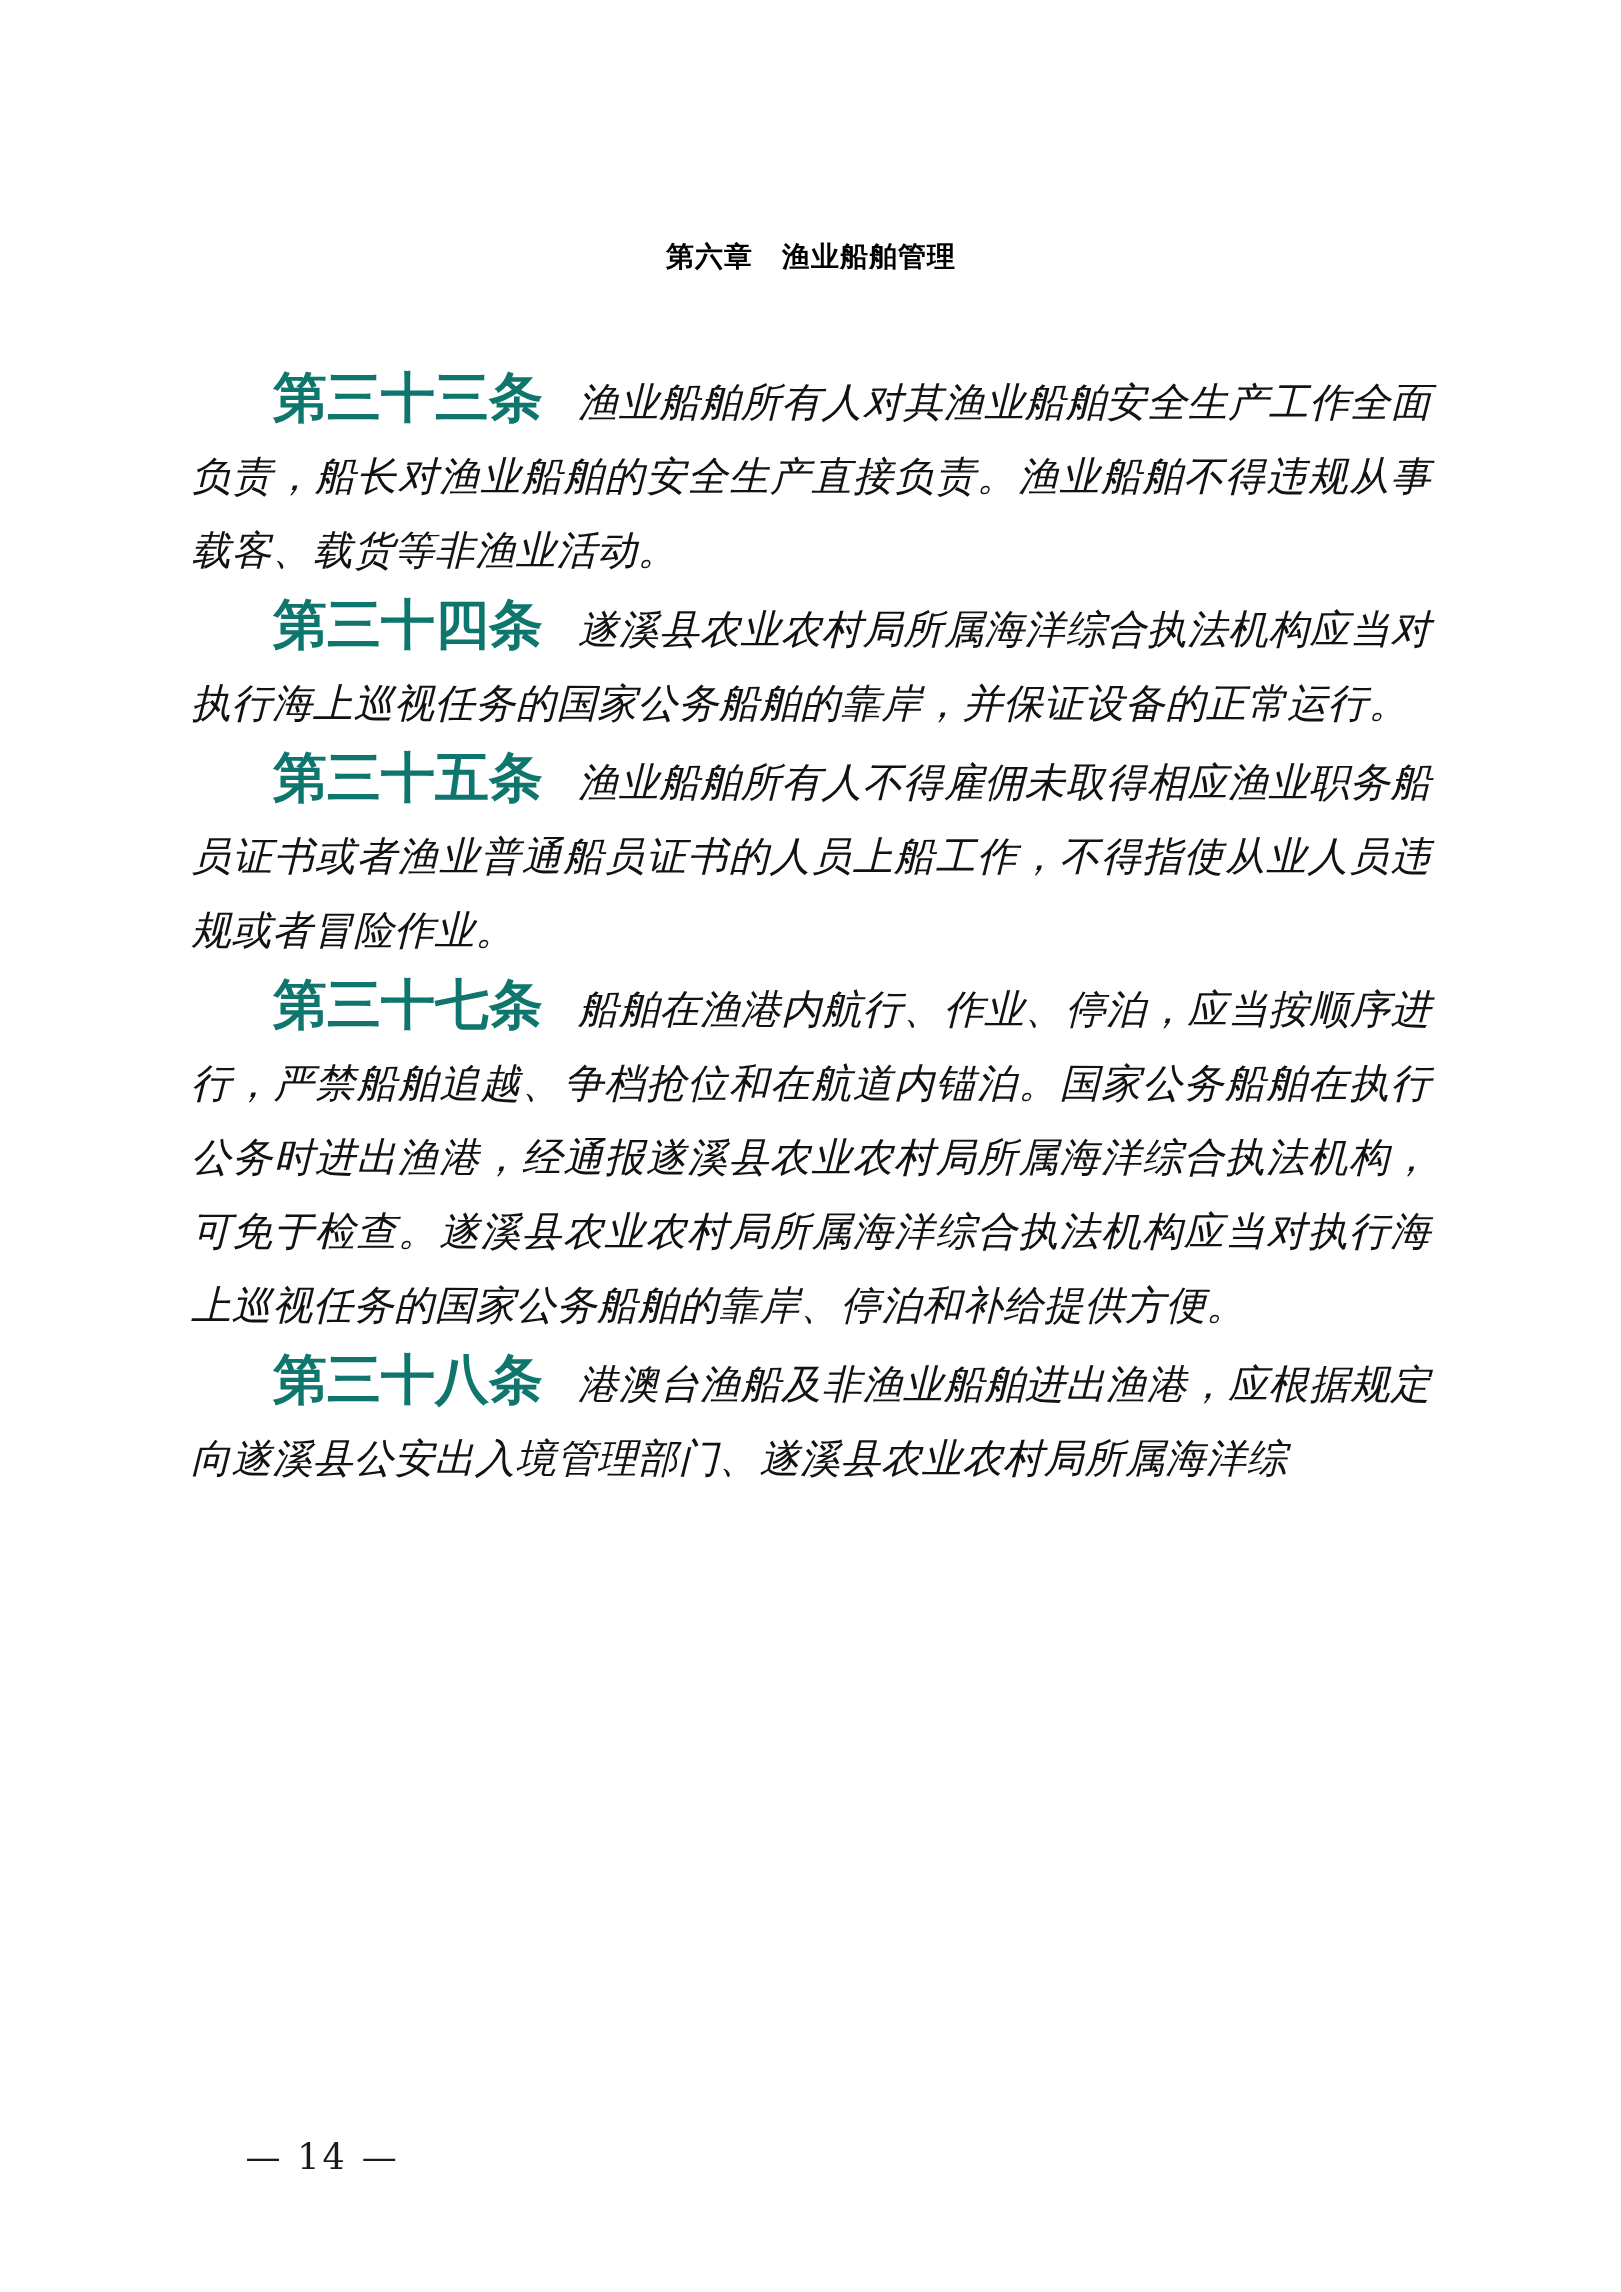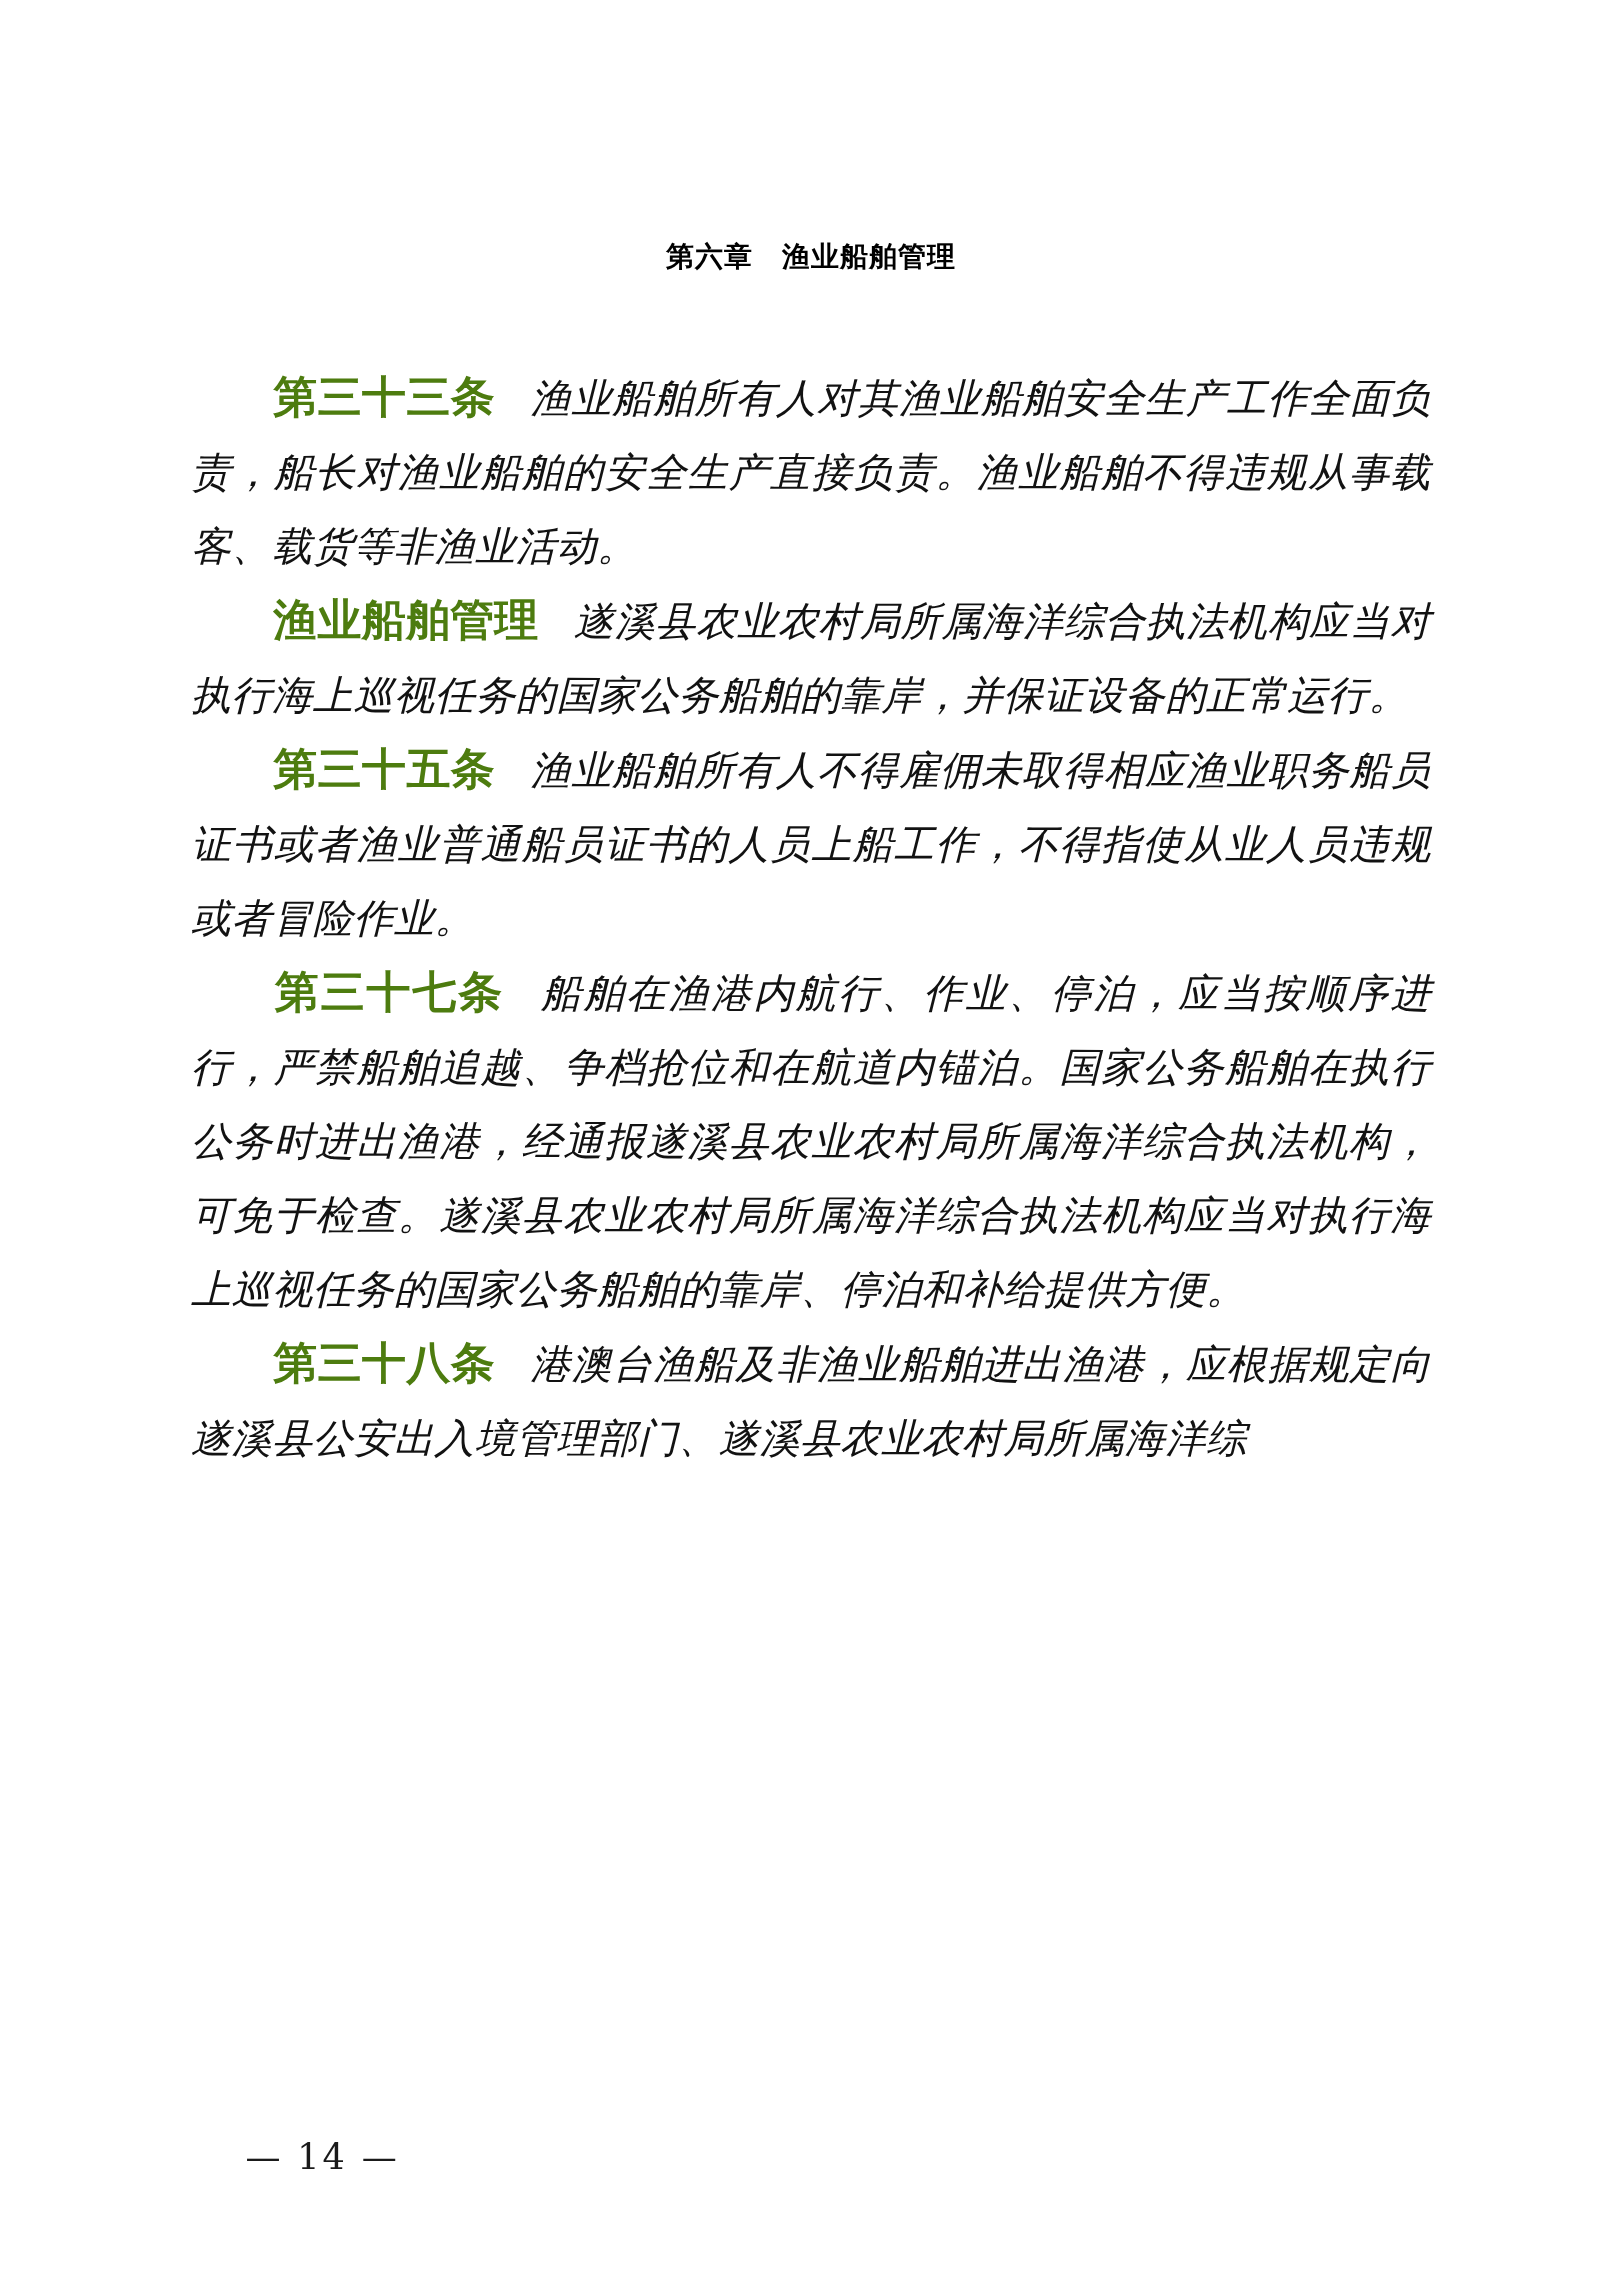--- a/index.html
+++ b/index.html
@@ -44,23 +44,23 @@
     text-justify: inter-character;
     text-align-last: left;
     letter-spacing: 0.6px;
     margin: 0;
     color: #121212;
     text-indent: 0;
   }
   .para .lead {
     font-family: "Liberation Sans", "DejaVu Sans", sans-serif;
     font-weight: bold;
-    font-size: 44px;
+    font-size: 54px;
     letter-spacing: 0px;
-    color: #4d7c0f;
+    color: #0f766e;
   }
   .para .indent {
     display: inline-block;
     width: 82px;
   }
   .para .sep {
     display: inline-block;
     width: 35px;
   }
   .body-txt {
@@ -93,21 +93,21 @@
 
     <h1 class="chapter-title">第六章　渔业船舶管理</h1>
 
     <div class="title-gap"></div>
 
     <p class="para">
       <span class="indent"></span><span class="lead">第三十三条</span><span class="sep"></span><span class="body-txt">渔业船舶所有人对其渔业船舶安全生产工作全面负责，船长对渔业船舶的安全生产直接负责。渔业船舶不得违规从事载客、载货等非渔业活动。</span>
     </p>
 
     <p class="para">
-      <span class="indent"></span><span class="lead">渔业船舶管理</span><span class="sep"></span><span class="body-txt">遂溪县农业农村局所属海洋综合执法机构应当对执行海上巡视任务的国家公务船舶的靠岸，并保证设备的正常运行。</span>
+      <span class="indent"></span><span class="lead">第三十四条</span><span class="sep"></span><span class="body-txt">遂溪县农业农村局所属海洋综合执法机构应当对执行海上巡视任务的国家公务船舶的靠岸，并保证设备的正常运行。</span>
     </p>
 
     <p class="para">
       <span class="indent"></span><span class="lead">第三十五条</span><span class="sep"></span><span class="body-txt">渔业船舶所有人不得雇佣未取得相应渔业职务船员证书或者渔业普通船员证书的人员上船工作，不得指使从业人员违规或者冒险作业。</span>
     </p>
 
 
     <p class="para">
       <span class="indent"></span><span class="lead">第三十七条</span><span class="sep"></span><span class="body-txt">船舶在渔港内航行、作业、停泊，应当按顺序进行，严禁船舶追越、争档抢位和在航道内锚泊。国家公务船舶在执行公务时进出渔港，经通报遂溪县农业农村局所属海洋综合执法机构，可免于检查。遂溪县农业农村局所属海洋综合执法机构应当对执行海上巡视任务的国家公务船舶的靠岸、停泊和补给提供方便。</span>
     </p>

